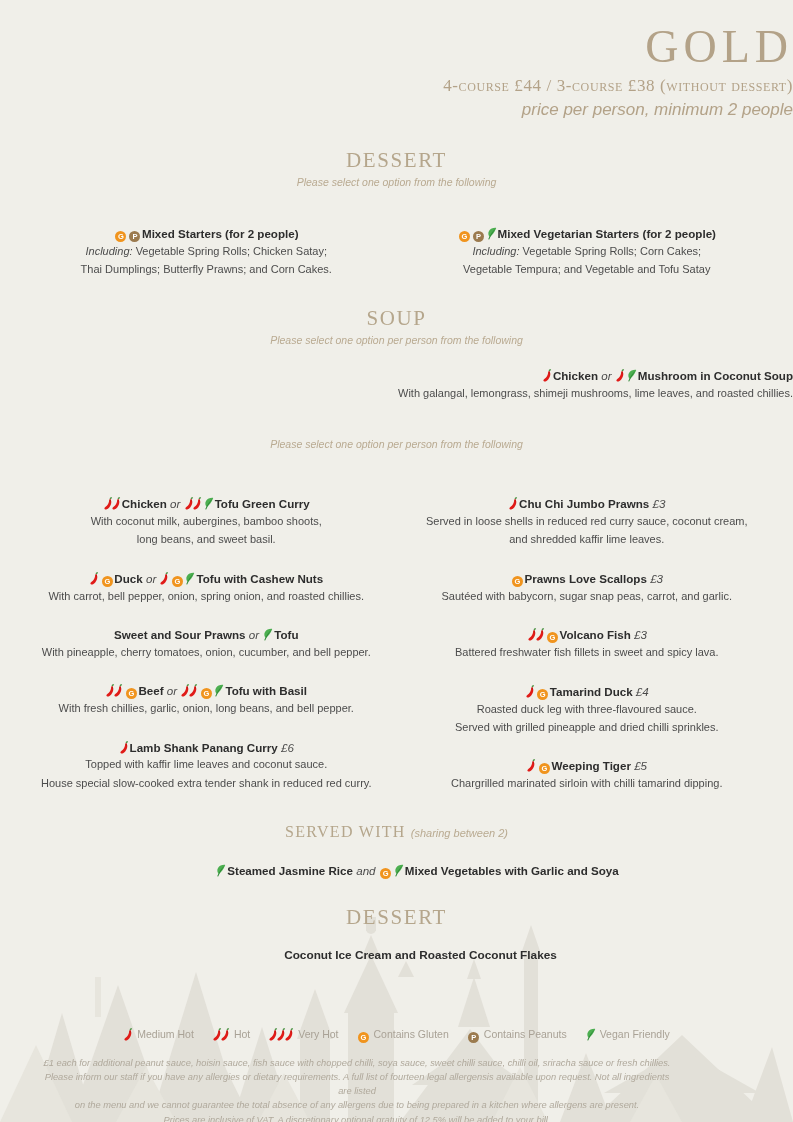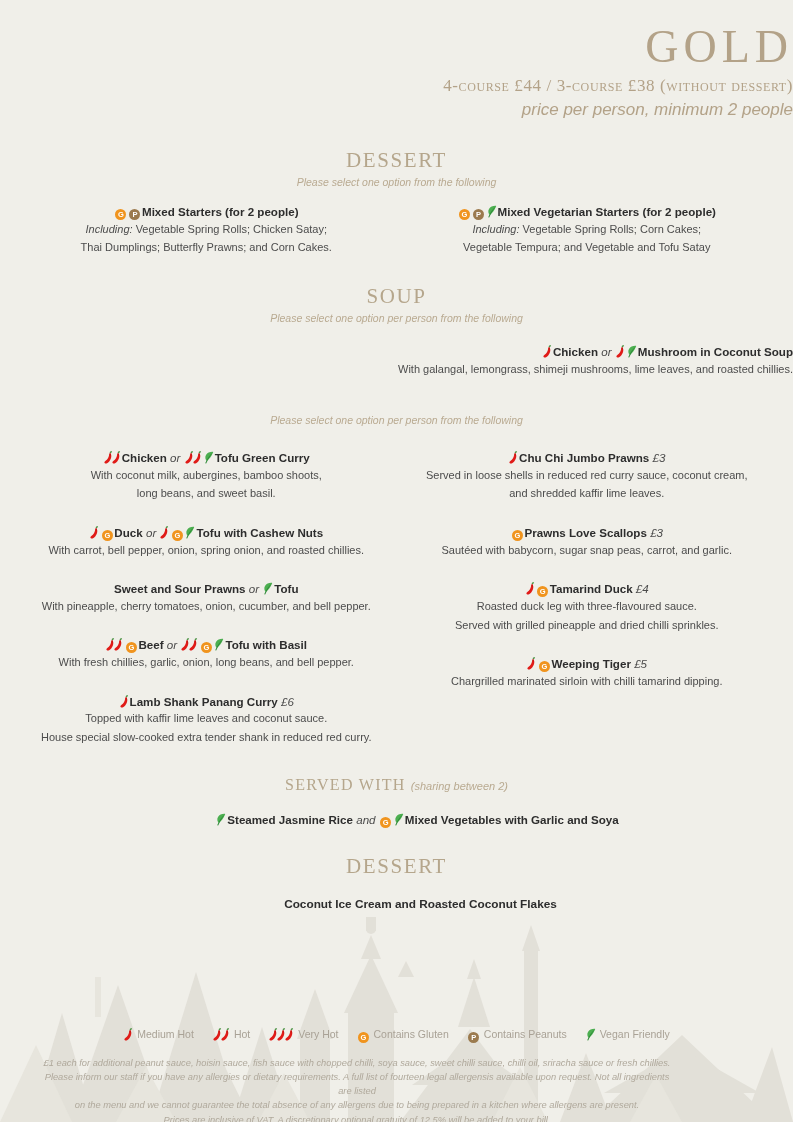--- a/index.html
+++ b/index.html
@@ -83,20 +83,21 @@
     font-size: 11px;
   }
 
   
   .dish { text-align: center; margin-top: 14px; }
   .dish-name {
     font-size: 11.6px;
     font-weight: bold;
     color: #2d2d2d;
     line-height: 1.35;
+    margin-top: 22px;
   }
   .dish-name .or {
     font-weight: normal;
     font-style: italic;
     color: #4a4a4a;
   }
   .dish-price {
     font-weight: normal;
     font-style: italic;
     color: #4a4a4a;
@@ -407,20 +408,32 @@
                 <path d="M5.6 1.2c.5-.9 1.6-1.2 2.3-.8.4.3.1.9-.4 1-.6.1-1 .5-1.2 1.1" fill="#3f8b36"></path>
                 <path d="M6.4 2.3C7.9 4.2 7.6 7.6 5.4 10.2 3.9 12 2 12.9.9 12.3c-.9-.5-.6-1.6.7-2.6C3.4 8.4 4.6 6.6 5 4.4c.2-1.2.6-2 1.4-2.1z" fill="#e01b18"></path>
                 <path d="M6.4 2.3c.6 .8.8 2 .6 3.3-.5-1.4-1.2-2.3-2-2.7.5-.5 1-.7 1.4-.6z" fill="#c41512"></path>
               </svg><span>Chu Chi Jumbo Prawns</span> <span class="dish-price">£3</span></div>
             <div class="dish-desc">Served in loose shells in reduced red curry sauce, coconut cream,</div>
             <div class="dish-desc">and shredded kaffir lime leaves.</div>
           </div>
           <div class="dish">
             <div class="dish-name"><span class="badge badge-g">G</span><span>Prawns Love Scallops</span> <span class="dish-price">£3</span></div>
             <div class="dish-desc">Sautéed with babycorn, sugar snap peas, carrot, and garlic.</div>
+          </div>
+          <div class="dish">
+            <div class="dish-name"><svg class="ico ico-chilli" viewBox="0 0 9 13">
+                <path d="M5.6 1.2c.5-.9 1.6-1.2 2.3-.8.4.3.1.9-.4 1-.6.1-1 .5-1.2 1.1" fill="#3f8b36"></path>
+                <path d="M6.4 2.3C7.9 4.2 7.6 7.6 5.4 10.2 3.9 12 2 12.9.9 12.3c-.9-.5-.6-1.6.7-2.6C3.4 8.4 4.6 6.6 5 4.4c.2-1.2.6-2 1.4-2.1z" fill="#e01b18"></path>
+                <path d="M6.4 2.3c.6 .8.8 2 .6 3.3-.5-1.4-1.2-2.3-2-2.7.5-.5 1-.7 1.4-.6z" fill="#c41512"></path>
+              </svg><svg class="ico ico-chilli" viewBox="0 0 9 13">
+                <path d="M5.6 1.2c.5-.9 1.6-1.2 2.3-.8.4.3.1.9-.4 1-.6.1-1 .5-1.2 1.1" fill="#3f8b36"></path>
+                <path d="M6.4 2.3C7.9 4.2 7.6 7.6 5.4 10.2 3.9 12 2 12.9.9 12.3c-.9-.5-.6-1.6.7-2.6C3.4 8.4 4.6 6.6 5 4.4c.2-1.2.6-2 1.4-2.1z" fill="#e01b18"></path>
+                <path d="M6.4 2.3c.6 .8.8 2 .6 3.3-.5-1.4-1.2-2.3-2-2.7.5-.5 1-.7 1.4-.6z" fill="#c41512"></path>
+              </svg><span class="badge badge-g">G</span><span>Volcano Fish</span> <span class="dish-price">£3</span></div>
+            <div class="dish-desc">Battered freshwater fish fillets in sweet and spicy lava.</div>
           </div>
           <div class="dish">
             <div class="dish-name"><svg class="ico ico-chilli" viewBox="0 0 9 13">
                 <path d="M5.6 1.2c.5-.9 1.6-1.2 2.3-.8.4.3.1.9-.4 1-.6.1-1 .5-1.2 1.1" fill="#3f8b36"></path>
                 <path d="M6.4 2.3C7.9 4.2 7.6 7.6 5.4 10.2 3.9 12 2 12.9.9 12.3c-.9-.5-.6-1.6.7-2.6C3.4 8.4 4.6 6.6 5 4.4c.2-1.2.6-2 1.4-2.1z" fill="#e01b18"></path>
                 <path d="M6.4 2.3c.6 .8.8 2 .6 3.3-.5-1.4-1.2-2.3-2-2.7.5-.5 1-.7 1.4-.6z" fill="#c41512"></path>
               </svg><span class="badge badge-g">G</span><span>Tamarind Duck</span> <span class="dish-price">£4</span></div>
             <div class="dish-desc">Roasted duck leg with three-flavoured sauce.</div>
             <div class="dish-desc">Served with grilled pineapple and dried chilli sprinkles.</div>
           </div>

